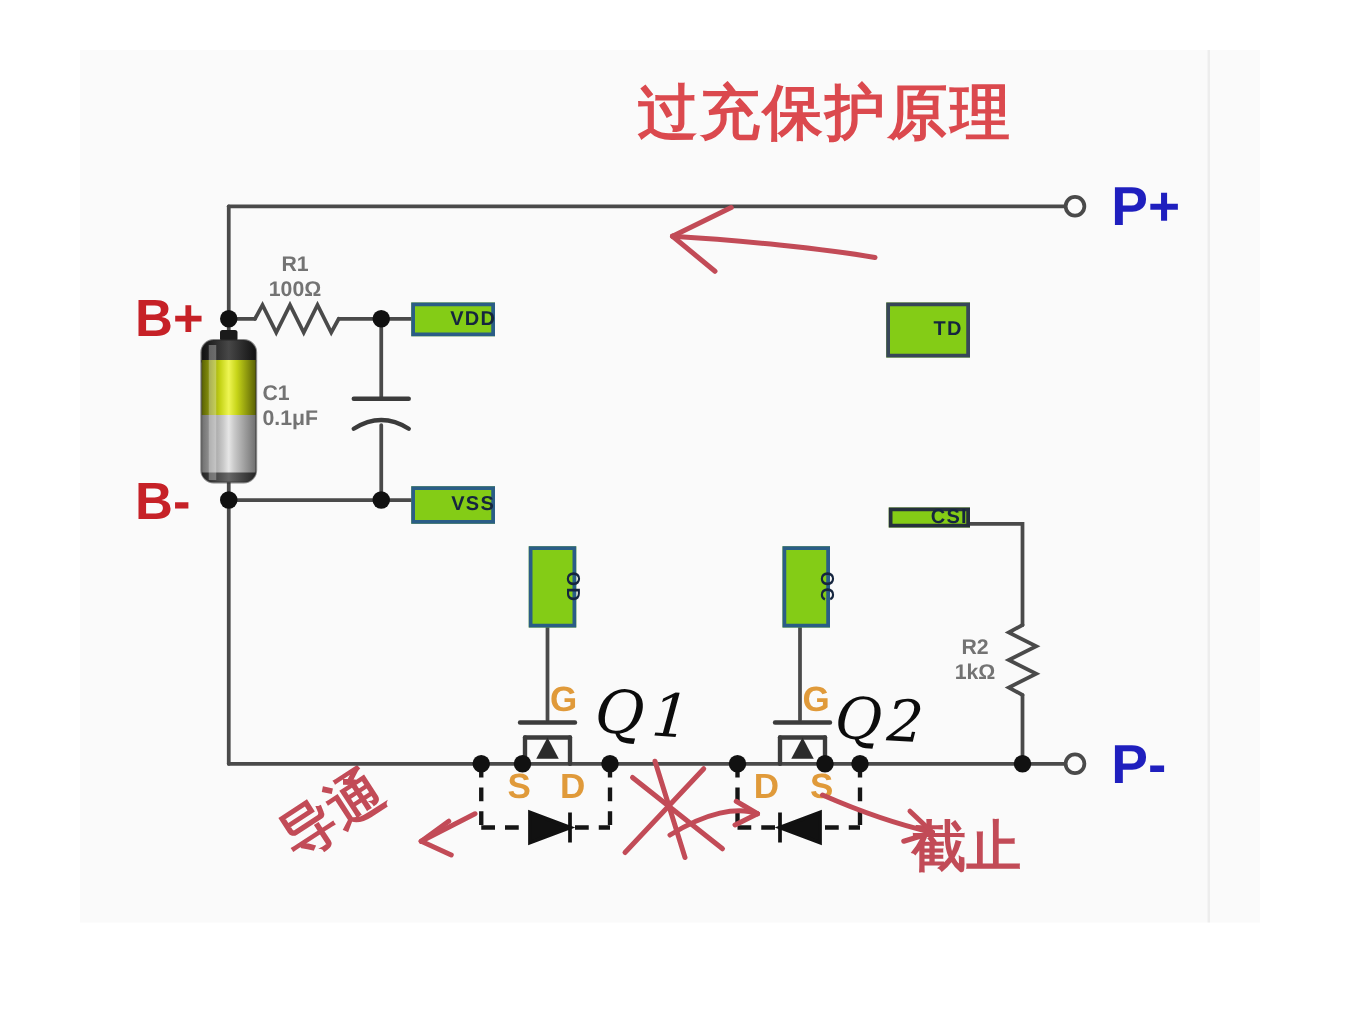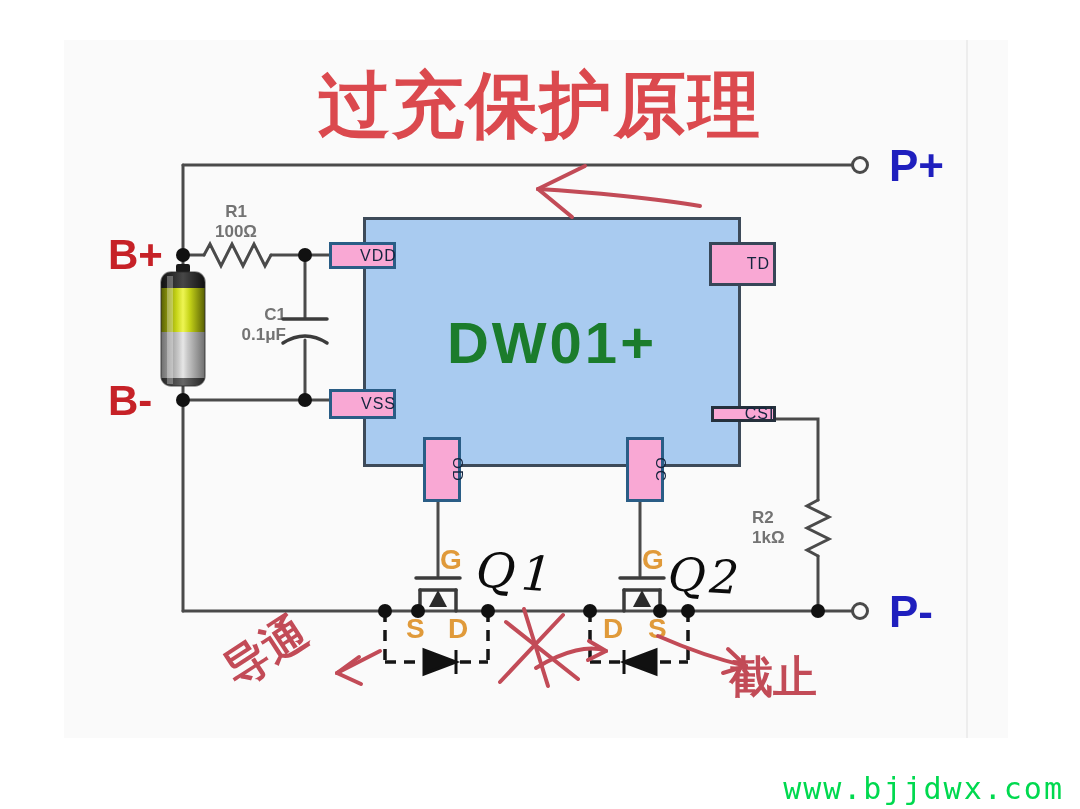--- a/index.html
+++ b/index.html
@@ -1,41 +1,41 @@
 <!DOCTYPE html>
 <html><head>
 <meta charset="utf-8">
 <style>
   html,body{margin:0;padding:0;background:#ffffff;}
   #stage{position:relative;width:1080px;height:809px;background:#ffffff;overflow:hidden;
          font-family:"Liberation Sans",sans-serif;}
   .abs{position:absolute;}
   #photo{left:64px;top:40px;width:944px;height:698px;background:#fafafa;}
   #seam{left:966px;top:40px;width:2px;height:698px;background:#ededed;}
-  #title{left:270px;top:58px;width:540px;font-size:72px;font-weight:bold;color:#db494e;
-         letter-spacing:2px;text-align:center;white-space:nowrap;}
+  #title{left:270px;top:58px;width:540px;font-size:48px;font-weight:bold;color:#db494e;
+         letter-spacing:2px;text-align:right;white-space:nowrap;}
   #chip{left:363px;top:217px;width:378px;height:250px;background:#a9cbf0;
         border:3px solid #3d4a59;box-sizing:border-box;display:flex;align-items:center;justify-content:center;}
   #chip-name{font-size:58px;font-weight:bold;color:#1b7c2c;letter-spacing:3px;}
-  .pinbox{background:#f9a8d4;border:3px solid #2a5d86;box-sizing:border-box;
+  .pinbox{background:#84cc16;border:3px solid #2a5d86;box-sizing:border-box;
           display:flex;align-items:center;justify-content:center;
-          font-size:16px;font-weight:normal;color:#15253f;letter-spacing:1px;z-index:5;padding-left:32px;}
+          font-size:16px;font-weight:bold;color:#15253f;letter-spacing:1px;z-index:5;padding-left:32px;}
   #pin-vdd{left:329px;top:242px;width:67px;height:27px;}
   #pin-vss{left:329px;top:389px;width:67px;height:30px;}
   #pin-td {left:709px;top:242px;width:67px;height:44px;border-color:#374658;}
   #pin-csi{left:711px;top:406px;width:65px;height:16px;border-color:#25303c;}
   #pin-od {left:423px;top:437px;width:29px;height:65px;}
   #pin-oc {left:626px;top:437px;width:29px;height:65px;}
   .vtext{transform:rotate(90deg);font-size:15px;}
   .red-term{font-size:42px;font-weight:bold;color:#c62127;}
   .blue-term{font-size:44px;font-weight:bold;color:#1f1fbe;}
   .ref{font-weight:bold;color:#737373;line-height:1.15;}
   #r1-label{left:196px;top:202px;width:80px;text-align:center;font-size:17px;}
-  #c1-label{left:210px;top:305px;width:76px;text-align:right;font-size:17px;}
-  #r2-label{left:752px;top:508px;width:56px;text-align:left;font-size:17px;}
+  #c1-label{left:210px;top:305px;width:76px;font-size:17px;}
+  #r2-label{left:752px;top:508px;width:56px;text-align:center;font-size:17px;}
   .pinlab{font-size:28px;font-weight:bold;color:#e09a3a;}
   .hand{font-family:"DejaVu Serif",serif;font-style:italic;color:#0c0c0c;}
   #q1-hand{left:476px;top:544px;font-size:48px;letter-spacing:6px;transform:rotate(4deg);}
   #q2-hand{left:668px;top:549px;font-size:46px;letter-spacing:4px;transform:rotate(3deg);}
   .anno{font-size:44px;font-weight:bold;color:#c24b57;white-space:nowrap;}
   #anno-on{left:196px;top:622px;width:140px;text-align:center;transform:rotate(-33deg);}
   #anno-off{left:729px;top:648px;}
   #watermark{right:16px;top:771px;font-family:"DejaVu Sans Mono",monospace;
              font-size:30px;color:#00d94f;letter-spacing:2px;}
   svg{position:absolute;left:0;top:0;z-index:4;pointer-events:none;}
@@ -43,23 +43,20 @@
 </head>
 <body>
 
 <div id="stage">
 
   <div id="photo" class="abs"></div>
   <div id="seam" class="abs"></div>
 
   <div id="title" class="abs">过充保护原理</div>
 
-  <div id="chip" class="abs">
-    <span id="chip-name">DW01+</span>
-  </div>
 
   <svg width="1080" height="809" viewBox="0 0 1080 809">
     <defs>
       <linearGradient id="gY" x1="0" y1="0" x2="1" y2="0">
         <stop offset="0" stop-color="#575e04"></stop>
           <stop offset="0.35" stop-color="#c6d418"></stop>
         <stop offset="0.5" stop-color="#eef553"></stop>
           <stop offset="0.65" stop-color="#c6d418"></stop>
         <stop offset="1" stop-color="#575e04"></stop>
       </linearGradient>
@@ -237,15 +234,14 @@
   <div class="abs pinlab" style="left:642px;top:544px;">G</div>
   <div class="abs pinlab" style="left:603px;top:613px;">D</div>
   <div class="abs pinlab" style="left:648px;top:613px;">S</div>
 
   <div id="q1-hand" class="abs hand">Q1</div>
   <div id="q2-hand" class="abs hand">Q2</div>
 
   <div id="anno-on" class="abs anno">导通</div>
   <div id="anno-off" class="abs anno">截止</div>
 
-  <div id="watermark" class="abs">www.bjjdwx.com</div>
 
 </div>
 
 </body></html>

